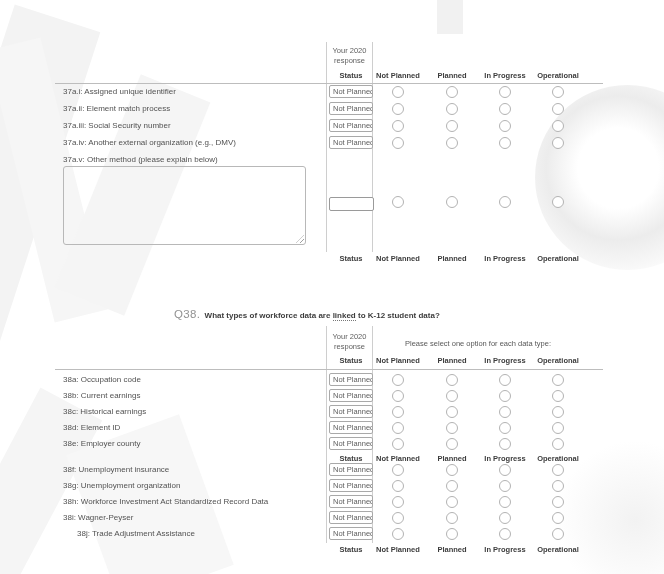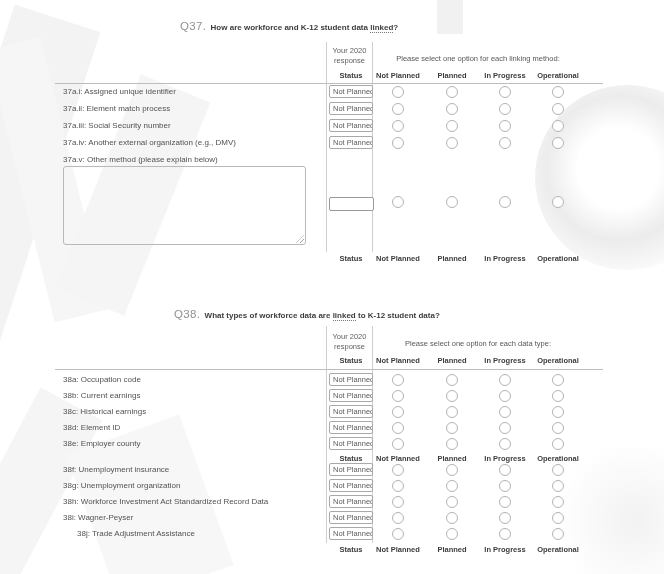--- a/index.html
+++ b/index.html
@@ -36,34 +36,28 @@
     <div class="wm" style="left:-40px;top:10px;width:90px;height:340px;background:#f3f3f3;transform:rotate(18deg);"></div>
     <div class="wm" style="left:20px;top:40px;width:55px;height:280px;background:#f6f6f6;transform:rotate(-14deg);"></div>
     <div class="wm" style="left:95px;top:80px;width:75px;height:230px;background:#f5f5f5;transform:rotate(22deg);"></div>
     <div class="wm" style="left:437px;top:0;width:26px;height:34px;background:#f1f1f1;"></div>
     <div class="wm" style="left:535px;top:85px;width:185px;height:185px;border-radius:50%;background:radial-gradient(circle at 45% 45%, #ffffff 28%, #ececec 50%, #f7f7f7 68%, #ffffff 80%);"></div>
     <div class="wm" style="left:-20px;top:390px;width:70px;height:240px;background:#f5f5f5;transform:rotate(28deg);"></div>
     <div class="wm" style="left:90px;top:430px;width:120px;height:160px;background:#f7f7f7;transform:rotate(-20deg);"></div>
     <div class="wm" style="left:555px;top:440px;width:160px;height:160px;border-radius:50%;background:radial-gradient(circle, #f2f2f2 0%, #ffffff 70%);"></div>
   </div>
 
-  <div class="abs" style="left:180px;top:16px;">
-    <span class="qnum">Q37.</span>
-    <span class="qtext"><span>How are workforce and K-12 student data</span>
-      <span class="linked">linked</span><span>?</span></span>
-  </div>
 
   <div class="abs vline" style="left:326px;top:42px;height:210px;"></div>
   <div class="abs vline" style="left:372px;top:42px;height:210px;"></div>
 
   <div class="abs resp-head" style="left:322px;top:46px;width:55px;">
     <span>Your 2020</span><br>
     <span>response</span>
   </div>
-  <div class="abs instr" style="left:358px;top:54px;width:240px;">Please select one option for each linking method:</div>
 
   <div class="abs col-head" style="left:321px;top:71px;">Status</div>
   <div class="abs col-head" style="left:368px;top:71px;">Not Planned</div>
   <div class="abs col-head" style="left:422px;top:71px;">Planned</div>
   <div class="abs col-head" style="left:475px;top:71px;">In Progress</div>
   <div class="abs col-head" style="left:528px;top:71px;">Operational</div>
 
   <div class="abs hline" style="left:55px;top:83px;width:548px;"></div>
 
   <div class="abs row-label" style="left:63px;top:87px;">37a.i: Assigned unique identifier</div>

